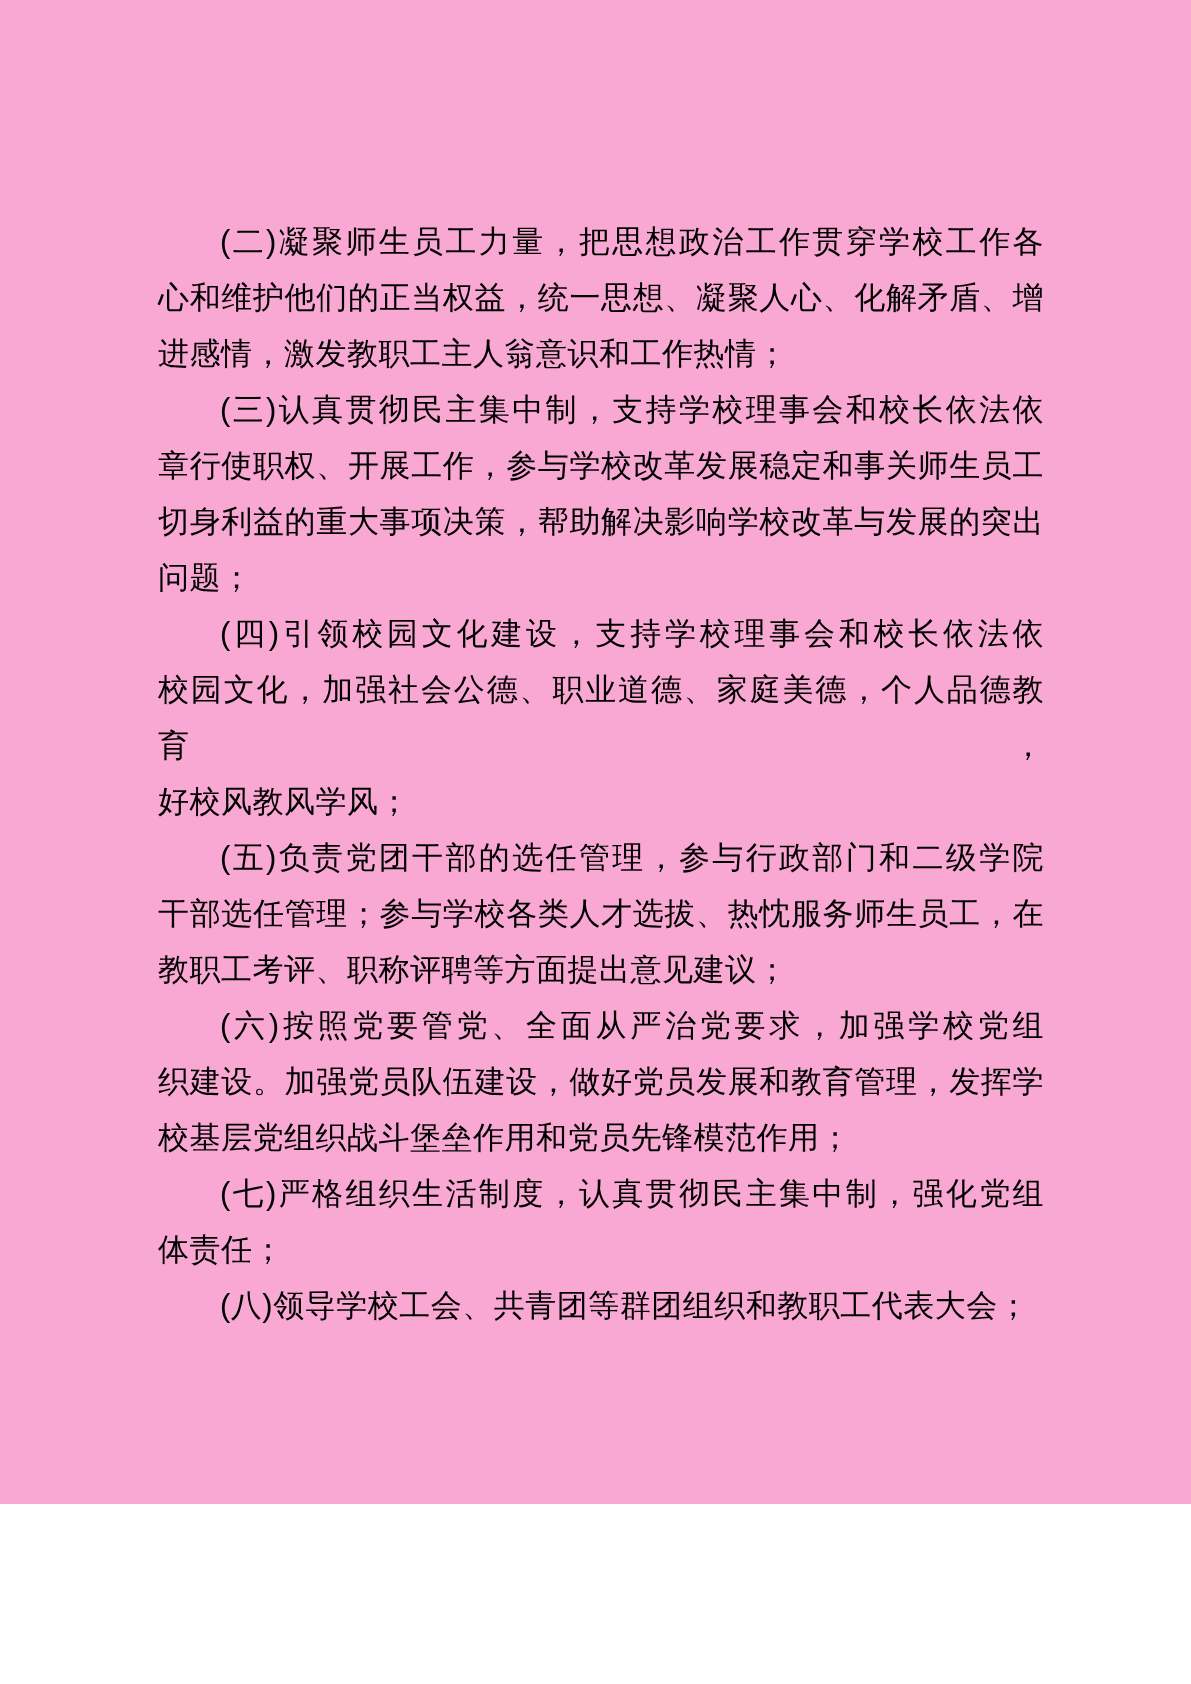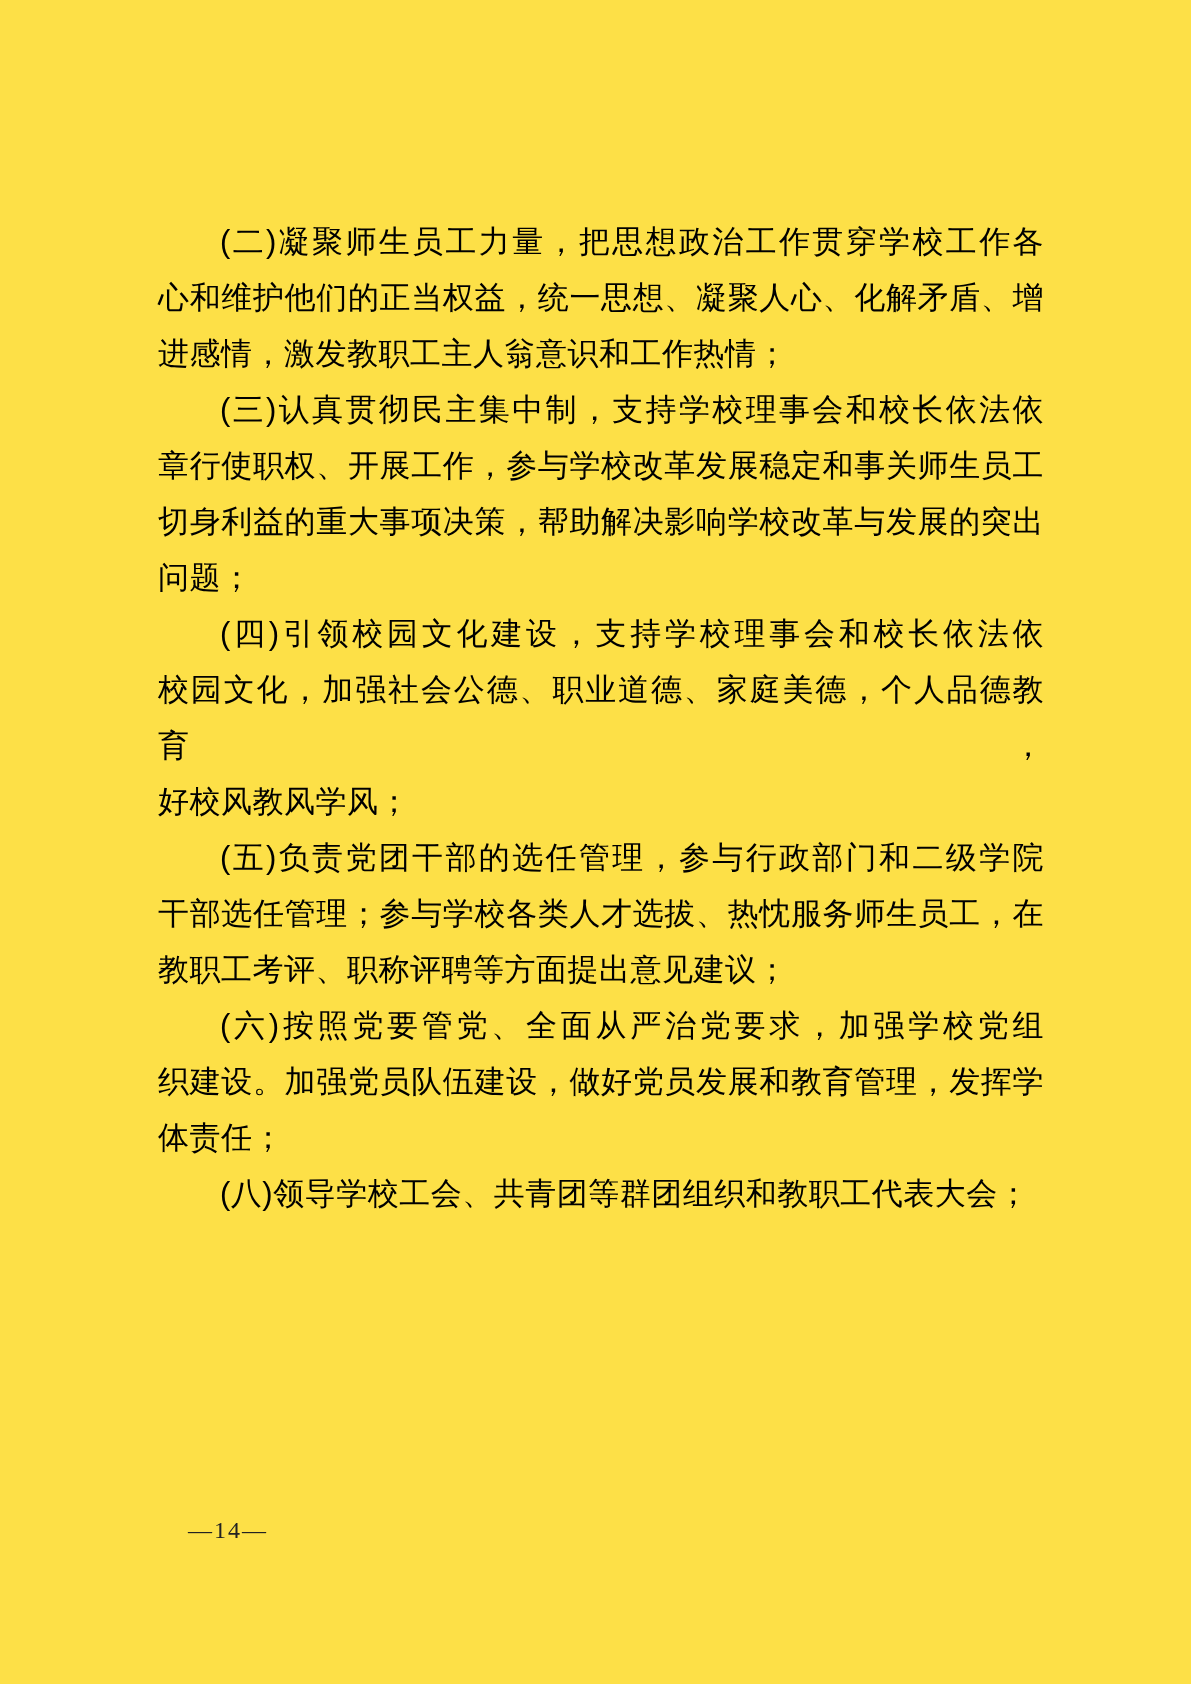--- a/index.html
+++ b/index.html
@@ -3,22 +3,22 @@
 <meta charset="utf-8">
 <style>
   html, body {
     margin: 0;
     padding: 0;
     background: #ffffff;
   }
   .page {
     position: relative;
     width: 1191px;
-    height: 1684px;
-    background: #fde047;
+    height: 1504px;
+    background: #f9a8d4;
     overflow: hidden;
     font-family: "Liberation Sans", "DejaVu Sans", sans-serif;
   }
   .doc-body {
     position: absolute;
     left: 158px;
     top: 214px;
     width: 886px;
     color: #000000;
   }
@@ -80,23 +80,25 @@
 
     <div class="para">
       <div class="line first">(五)负责党团干部的选任管理，参与行政部门和二级学院</div>
       <div class="line">干部选任管理；参与学校各类人才选拔、热忱服务师生员工，在</div>
       <div class="line para-last">教职工考评、职称评聘等方面提出意见建议；</div>
     </div>
 
     <div class="para">
       <div class="line first">(六)按照党要管党、全面从严治党要求，加强学校党组</div>
       <div class="line">织建设。加强党员队伍建设，做好党员发展和教育管理，发挥学</div>
+      <div class="line para-last">校基层党组织战斗堡垒作用和党员先锋模范作用；</div>
     </div>
 
     <div class="para">
+      <div class="line first">(七)严格组织生活制度，认真贯彻民主集中制，强化党组</div>
       <div class="line para-last">体责任；</div>
     </div>
 
     <div class="para">
       <div class="line first para-last">(八)领导学校工会、共青团等群团组织和教职工代表大会；</div>
     </div>
 
   </main>
 
   <footer class="footer">—14—</footer>

